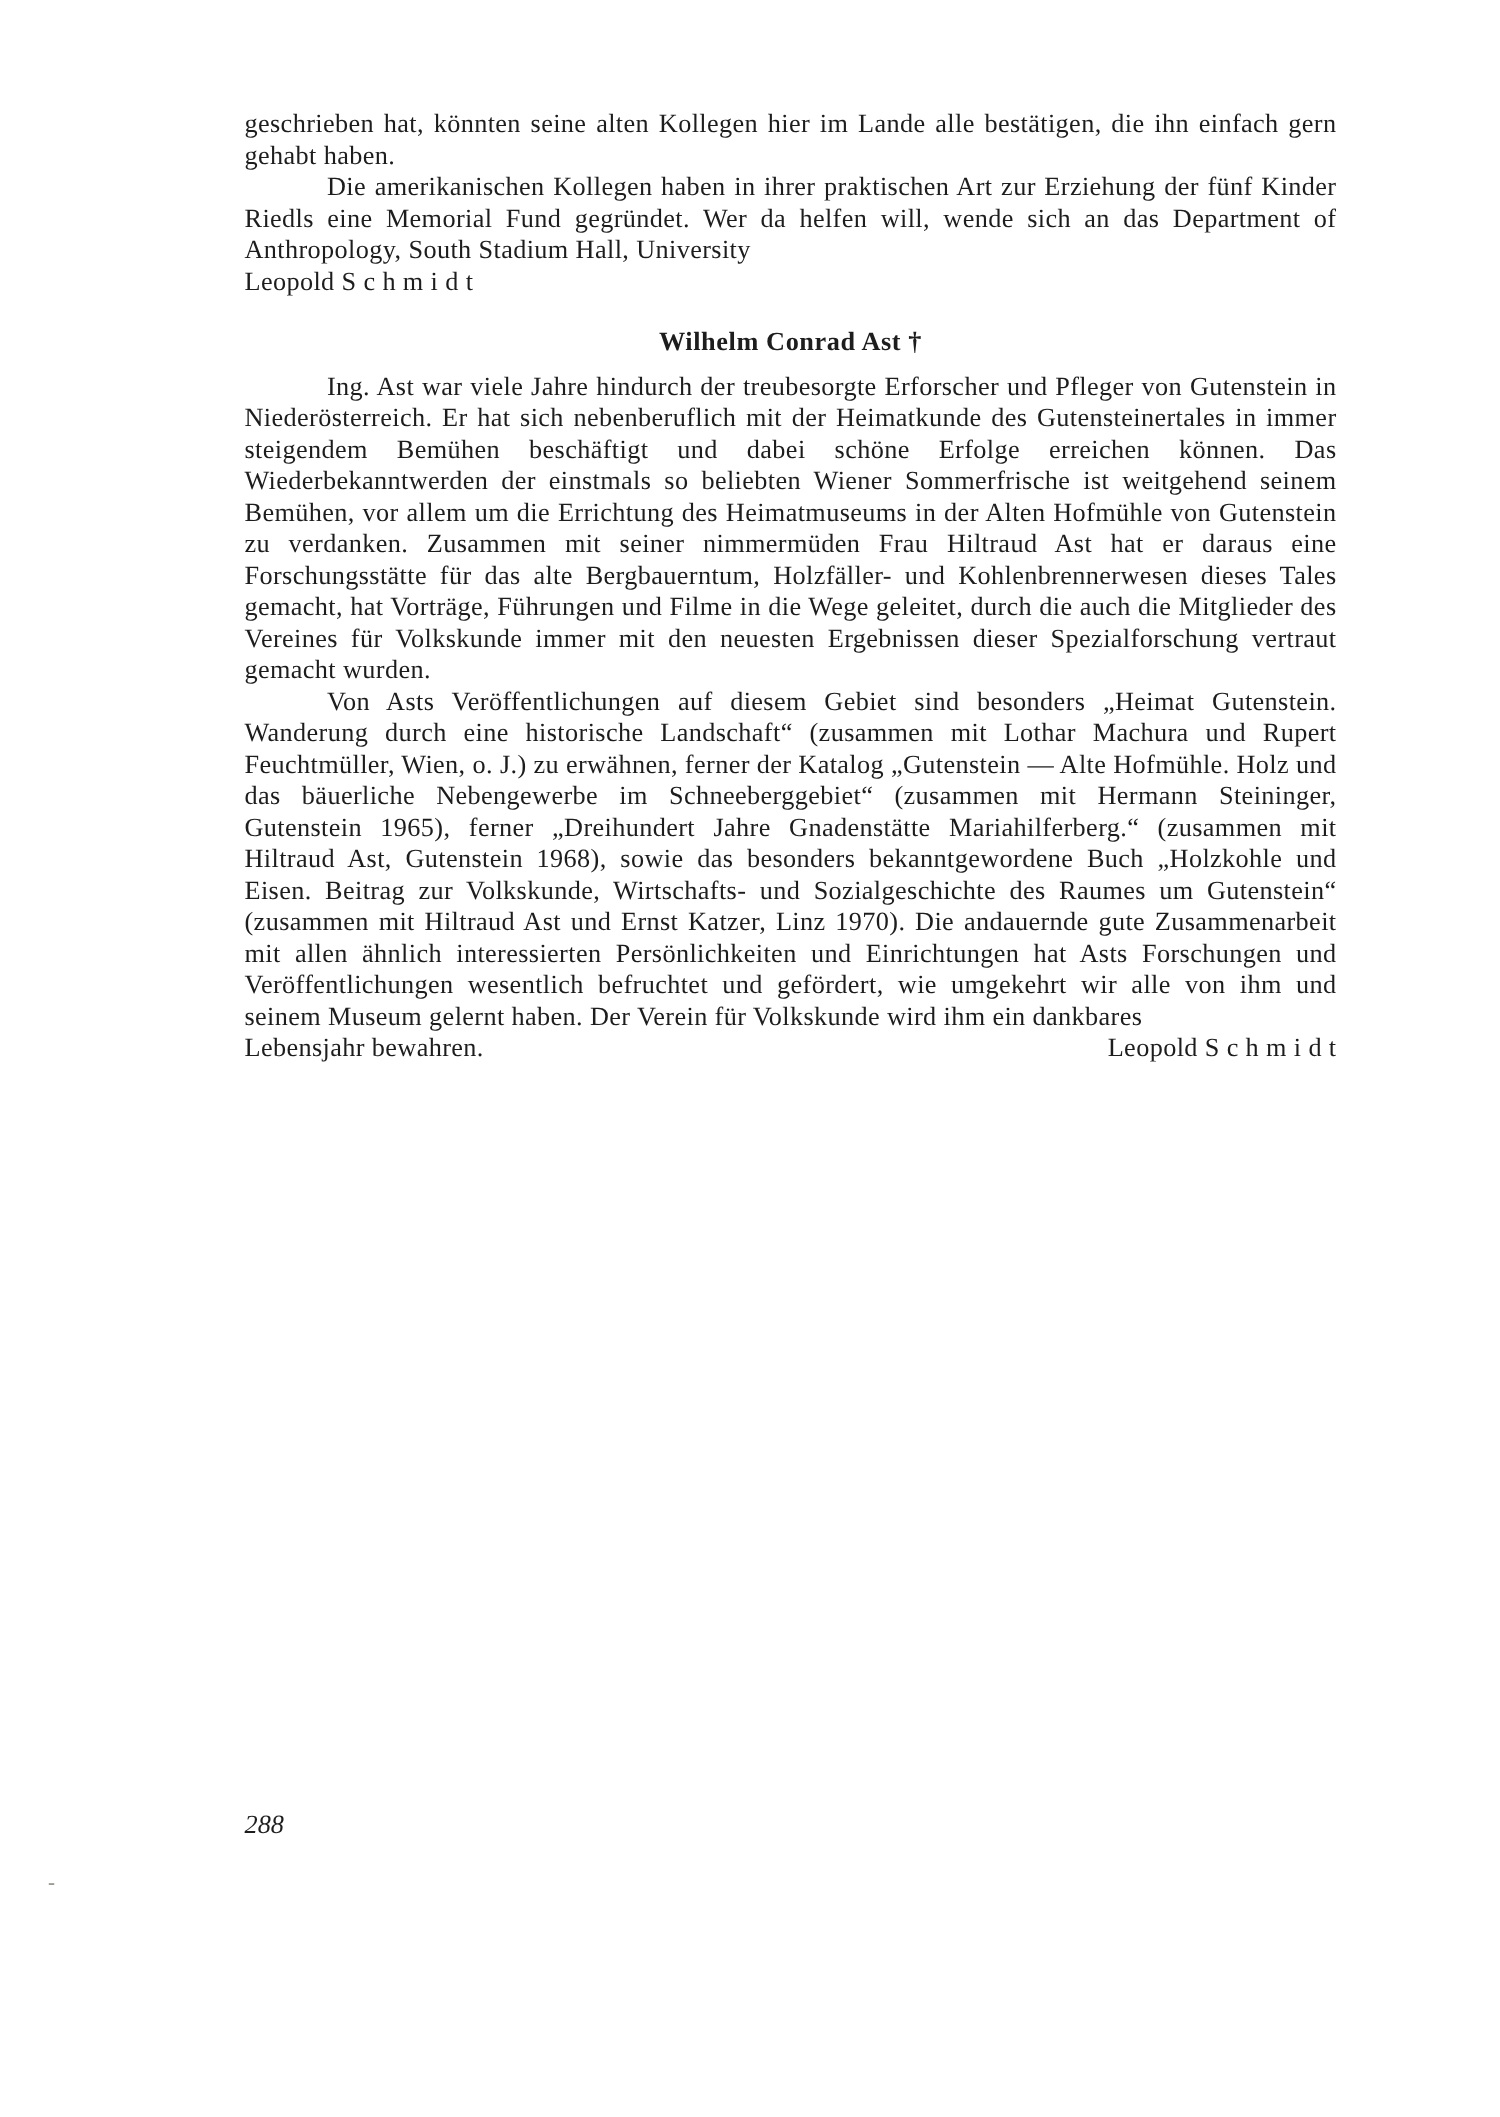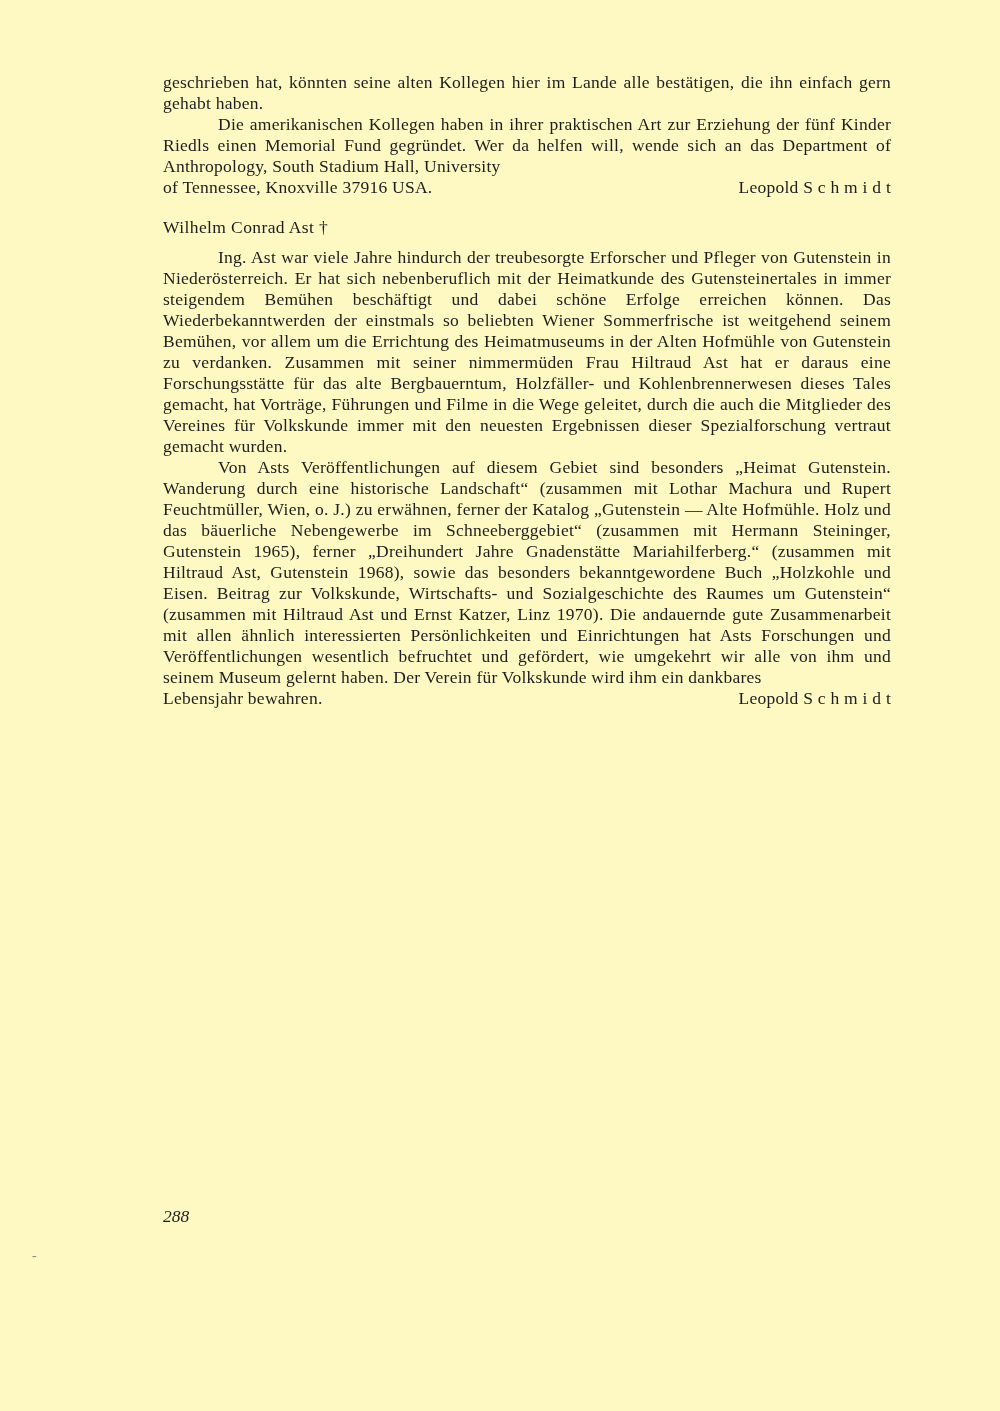--- a/index.html
+++ b/index.html
@@ -6,21 +6,21 @@
   html, body {
     margin: 0;
     padding: 0;
     background: #e8e8e6;
   }
   .page {
     position: relative;
     width: 1000px;
     height: 1411px;
     margin: 0 auto;
-    background: #fef9c3;
+    background: #ffffff;
     color: #1d1d1d;
     font-family: "Liberation Serif", "DejaVu Serif", serif;
     overflow: hidden;
   }
   .text-block {
     position: absolute;
     left: 163px;
     top: 72px;
     width: 728px;
     font-size: 17.5px;
@@ -31,21 +31,22 @@
     margin: 0;
     text-align: justify;
     text-justify: inter-word;
   }
   .indent {
     text-indent: 55px;
   }
   .heading {
     margin: 19px 0 9px 0;
     font-size: 17.5px;
-    font-weight: normal;
+    font-weight: bold;
+    text-align: center;
     letter-spacing: 0.4px;
   }
   .sig-line {
     display: flex;
     justify-content: space-between;
     align-items: baseline;
   }
   .sig-line .sig {
     white-space: pre;
   }
@@ -67,24 +68,23 @@
 </style>
 </head>
 <body>
 
 <div class="page">
 
   <main class="text-block">
 
     <p class="para">geschrieben hat, könnten seine alten Kollegen hier im Lande alle bestätigen, die ihn einfach gern gehabt haben.</p>
 
-    <p class="para indent">Die amerikanischen Kollegen haben in ihrer praktischen Art zur Erziehung der fünf Kinder Riedls einen Memorial Fund gegründet. Wer da helfen will, wende sich an das Department of Anthropology, South Stadium Hall, University</p>
+    <p class="para indent">Die amerikanischen Kollegen haben in ihrer praktischen Art zur Erziehung der fünf Kinder Riedls eine Memorial Fund gegründet. Wer da helfen will, wende sich an das Department of Anthropology, South Stadium Hall, University</p>
 
     <div class="sig-line">
-      <span>of Tennessee, Knoxville 37916 USA.</span>
       <span class="sig">Leopold S c h m i d t</span>
     </div>
 
     <h2 class="heading">Wilhelm Conrad Ast †</h2>
 
 
     <p class="para indent">Ing. Ast war viele Jahre hindurch der treubesorgte Erforscher und Pfleger von Gutenstein in Niederösterreich. Er hat sich nebenberuflich mit der Heimatkunde des Gutensteinertales in immer steigendem Bemühen beschäftigt und dabei schöne Erfolge erreichen können. Das Wiederbekanntwerden der einstmals so beliebten Wiener Sommerfrische ist weitgehend seinem Bemühen, vor allem um die Errichtung des Heimatmuseums in der Alten Hofmühle von Gutenstein zu verdanken. Zusammen mit seiner nimmermüden Frau Hiltraud Ast hat er daraus eine Forschungsstätte für das alte Bergbauerntum, Holzfäller- und Kohlenbrennerwesen dieses Tales gemacht, hat Vorträge, Führungen und Filme in die Wege geleitet, durch die auch die Mitglieder des Vereines für Volkskunde immer mit den neuesten Ergebnissen dieser Spezialforschung vertraut gemacht wurden.</p>
 
     <p class="para indent">Von Asts Veröffentlichungen auf diesem Gebiet sind besonders „Heimat Gutenstein. Wanderung durch eine historische Landschaft“ (zusammen mit Lothar Machura und Rupert Feuchtmüller, Wien, o. J.) zu erwähnen, ferner der Katalog „Gutenstein — Alte Hofmühle. Holz und das bäuerliche Nebengewerbe im Schneeberggebiet“ (zusammen mit Hermann Steininger, Gutenstein 1965), ferner „Dreihundert Jahre Gnadenstätte Mariahilferberg.“ (zusammen mit Hiltraud Ast, Gutenstein 1968), sowie das besonders bekanntgewordene Buch „Holzkohle und Eisen. Beitrag zur Volkskunde, Wirtschafts- und Sozialgeschichte des Raumes um Gutenstein“ (zusammen mit Hiltraud Ast und Ernst Katzer, Linz 1970). Die andauernde gute Zusammenarbeit mit allen ähnlich interessierten Persönlichkeiten und Einrichtungen hat Asts Forschungen und Veröffentlichungen wesentlich befruchtet und gefördert, wie umgekehrt wir alle von ihm und seinem Museum gelernt haben. Der Verein für Volkskunde wird ihm ein dankbares</p>
 

